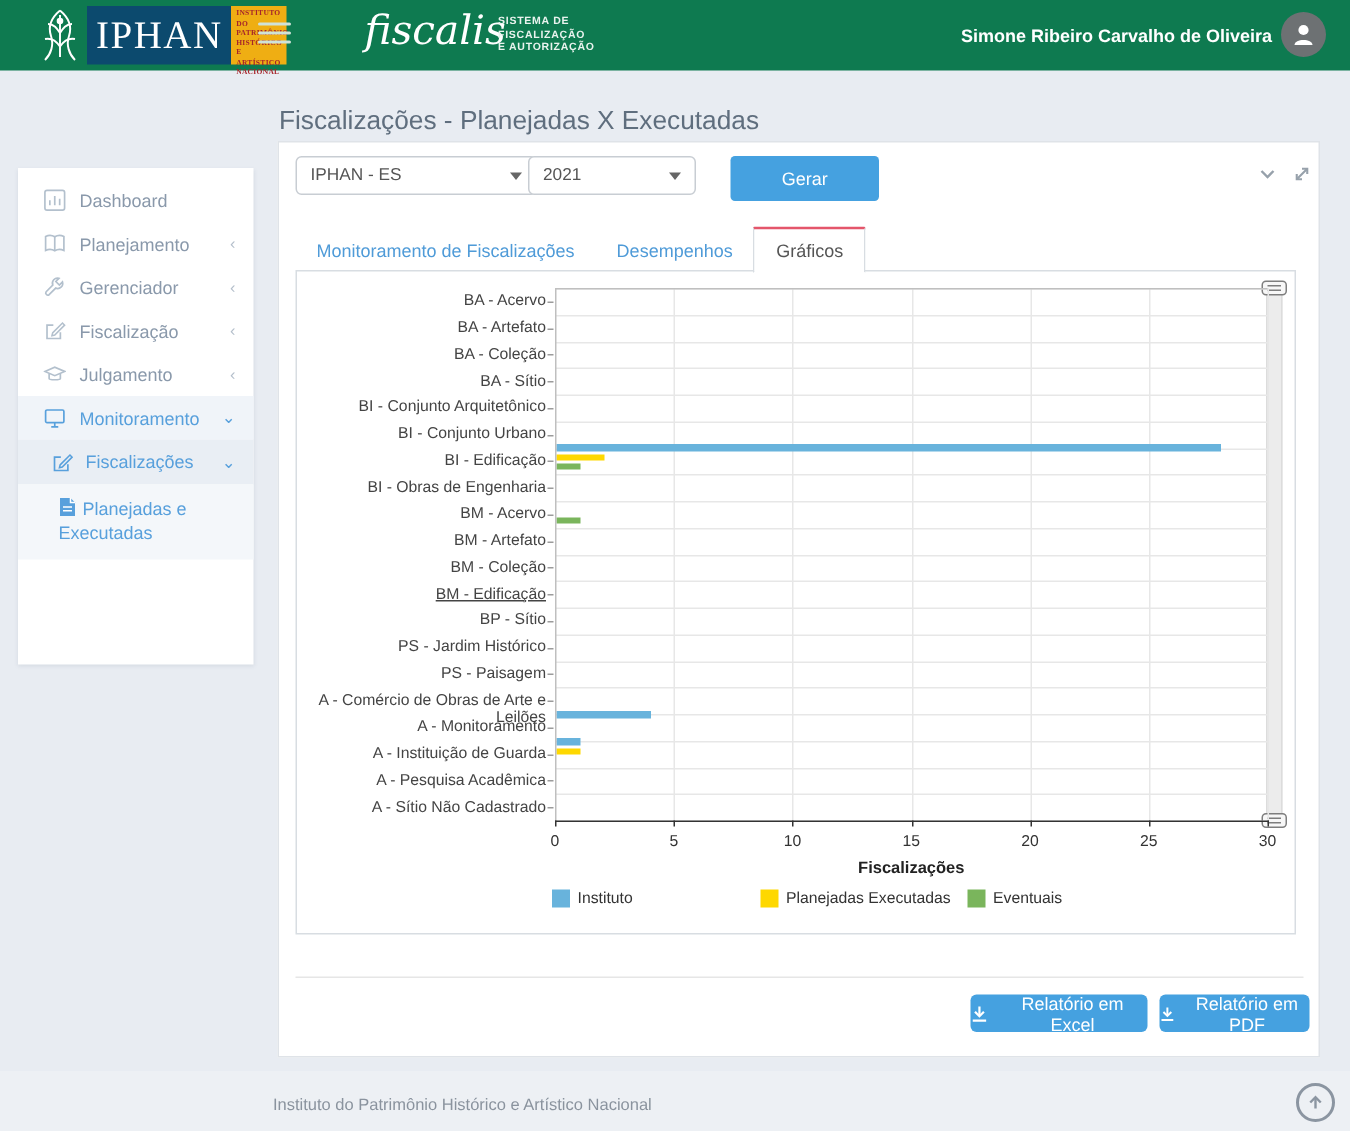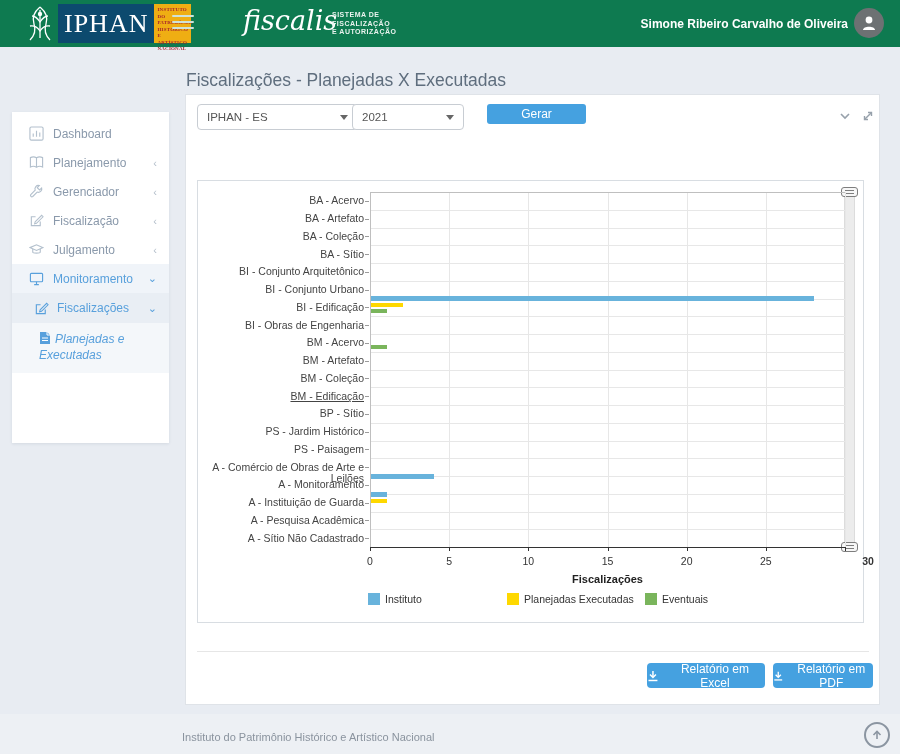--- a/index.html
+++ b/index.html
@@ -23,32 +23,32 @@
   
   .sidebar { position:absolute; left:12px; top:112px; width:157px; height:331px; background:#fff; box-shadow:0 1px 3px rgba(40,60,90,.10); }
   .side-item { display:flex; align-items:center; height:29px; padding:0 12px 0 17px; color:#8a99ab; font-size:12px; cursor:pointer; }
   .side-item .lbl { flex:1; margin-left:9px; }
   .side-item .chev { color:#b4bfcb; font-size:11px; }
   .side-item.active { color:#58a0dc; background:#f0f4f9; }
   .side-item.active .chev { color:#58a0dc; }
   .side-sub { display:flex; align-items:center; height:30px; padding:0 12px 0 22px; background:#e9eef4; color:#58a0dc; font-size:12px; cursor:pointer; }
   .side-sub .lbl { flex:1; margin-left:8px; }
   .side-sub .chev { font-size:11px; }
-  .side-subsub { background:#f4f7fa; color:#58a0dc; font-size:12px; padding:8px 10px 10px 27px; line-height:16px; cursor:pointer;font-style:italic; }
+  .side-subsub { background:#f4f7fa; color:#58a0dc; font-size:12px; padding:8px 10px 10px 27px; line-height:16px; cursor:pointer; }
   .side-subsub svg { vertical-align:-2px; margin-right:4px; }
   .icon15 { width:15px; height:15px; flex:0 0 15px; }
 
   
   .page-title { position:absolute; left:186px; top:70px; font-size:17.5px; color:#5f6e7e; }
   .card { position:absolute; left:185px; top:94px; width:695px; height:611px; background:#fff; border:1px solid #dfe3e8; }
   .select { position:absolute; height:26px; border:1px solid #c8cdd3; border-radius:4px; background:#fff; display:flex; align-items:center; padding:0 9px; font-size:11.5px; color:#555; cursor:pointer; }
   .select .caret { margin-left:auto; width:0; height:0; border-left:4px solid transparent; border-right:4px solid transparent; border-top:5px solid #666; }
   .sel-unit { left:11px; top:9px; width:161px; }
   .sel-year { left:166px; top:9px; width:112px; }
-  .btn-gerar { position:absolute; left:301px; top:9px; width:99px; height:20px; background:#45a1e0; border:none; border-radius:3px; color:#fff; font-size:12px; font-family:inherit; cursor:pointer; }
+  .btn-gerar { position:absolute; left:301px; top:9px; width:99px; height:30px; background:#45a1e0; border:none; border-radius:3px; color:#fff; font-size:12px; font-family:inherit; cursor:pointer; }
   .card-icons { position:absolute; left:652px; top:14px; display:flex; gap:9px; color:#97a1ab; }
   .card-icons svg { cursor:pointer; }
 
   .tabs { position:absolute; left:11px; top:57px; display:flex; align-items:flex-end; height:29px; }
   .tab { padding:7px 14px; font-size:12px; color:#4f9bd8; cursor:pointer; }
   .tab.active { color:#555; background:#fff; border:1px solid #d8dde2; border-top:2px solid #e4566b; border-bottom:1px solid #fff; margin-bottom:-1px; z-index:3; position:relative; border-radius:1px 1px 0 0; }
 
   .tab-box { position:absolute; left:11px; top:85px; width:667px; height:443px; border:1px solid #d8dde2; }
   #chart { position:absolute; left:0; top:0; width:665px; height:441px; font-size:10.5px; color:#333; }
   .cat-label { position:absolute; left:0; width:166px; text-align:right; color:#444; font-size:10.5px; line-height:11px; }
@@ -218,20 +218,25 @@
         </svg>
       <svg width="14" height="14" viewBox="0 0 14 14">
           <g fill="none" stroke="#97a1ab" stroke-width="1.4">
             <path d="M3.5 10.5 L10.5 3.5"></path>
             <path d="M7 3.5 H10.5 V7"></path>
             <path d="M7 10.5 H3.5 V7"></path>
           </g>
         </svg>
     </div>
 
+    <div class="tabs">
+      <div class="tab">Monitoramento de Fiscalizações</div>
+      <div class="tab">Desempenhos</div>
+      <div class="tab active">Gráficos</div>
+    </div>
 
     <div class="tab-box">
       <div id="chart">
 
         <div class="vscroll" style="left:646px; top:11px; width:11px; height:355px;"></div>
         <div class="grip" style="left:643px; top:6px;">
             <i></i>
             <i></i>
           </div>
         <div class="grip" style="left:643px; top:361px;">
@@ -321,21 +326,21 @@
           <div class="xtick" style="left: 251.2px; top: 374px;">5</div>
           <div class="tickmark" style="left: 330.3px; top: 366px; width: 1px; height: 4px;"></div>
           <div class="xtick" style="left: 330.3px; top: 374px;">10</div>
           <div class="tickmark" style="left: 409.5px; top: 366px; width: 1px; height: 4px;"></div>
           <div class="xtick" style="left: 409.5px; top: 374px;">15</div>
           <div class="tickmark" style="left: 488.7px; top: 366px; width: 1px; height: 4px;"></div>
           <div class="xtick" style="left: 488.7px; top: 374px;">20</div>
           <div class="tickmark" style="left: 567.8px; top: 366px; width: 1px; height: 4px;"></div>
           <div class="xtick" style="left: 567.8px; top: 374px;">25</div>
           <div class="tickmark" style="left: 647px; top: 366px; width: 1px; height: 4px;"></div>
-          <div class="xtick" style="left: 670px; top: 374px; font-weight: bold;">30</div>
+          <div class="xtick" style="left: 647px; top: 374px;">30</div>
           <div class="xlabel" style="left: 409.5px; top: 392px;">Fiscalizações</div>
           <div class="legend-item" style="left: 170px; top: 412px;">
             <span class="legend-swatch" style="background: rgb(104, 179, 220);"></span>
             <span>Instituto</span>
           </div>
           <div class="legend-item" style="left: 309px; top: 412px;">
             <span class="legend-swatch" style="background: rgb(254, 216, 0);"></span>
             <span>Planejadas Executadas</span>
           </div>
           <div class="legend-item" style="left: 447px; top: 412px;">

